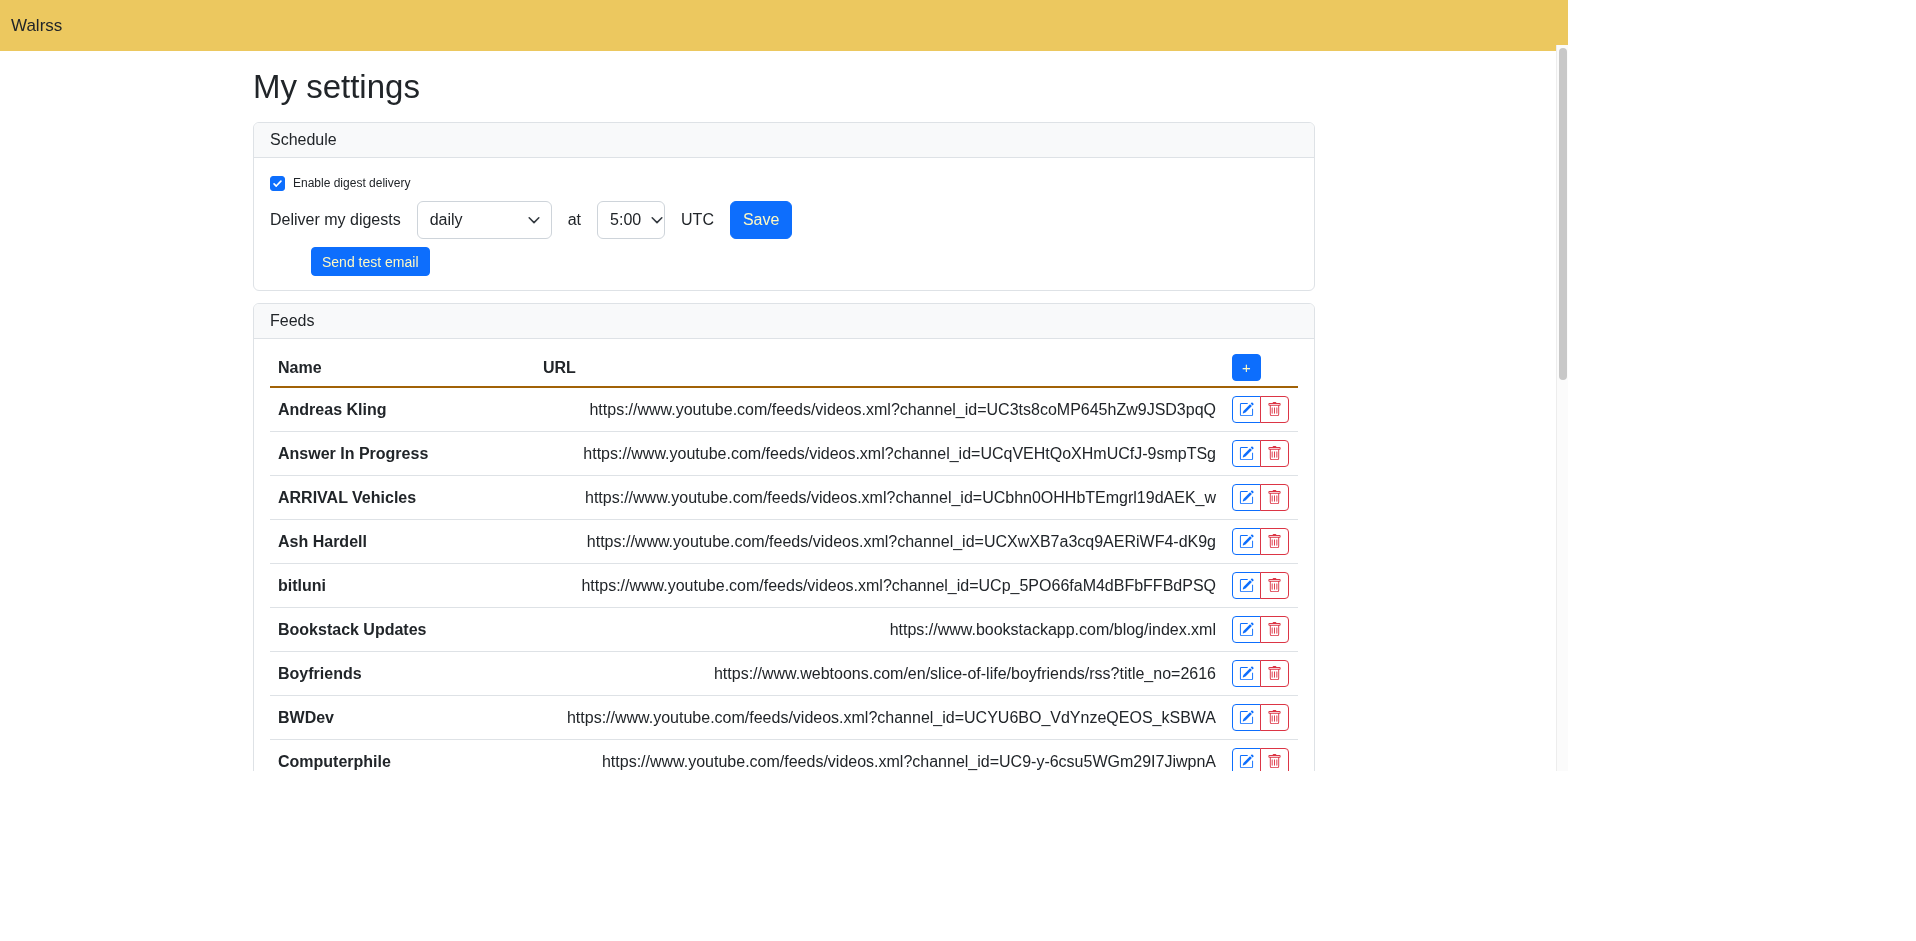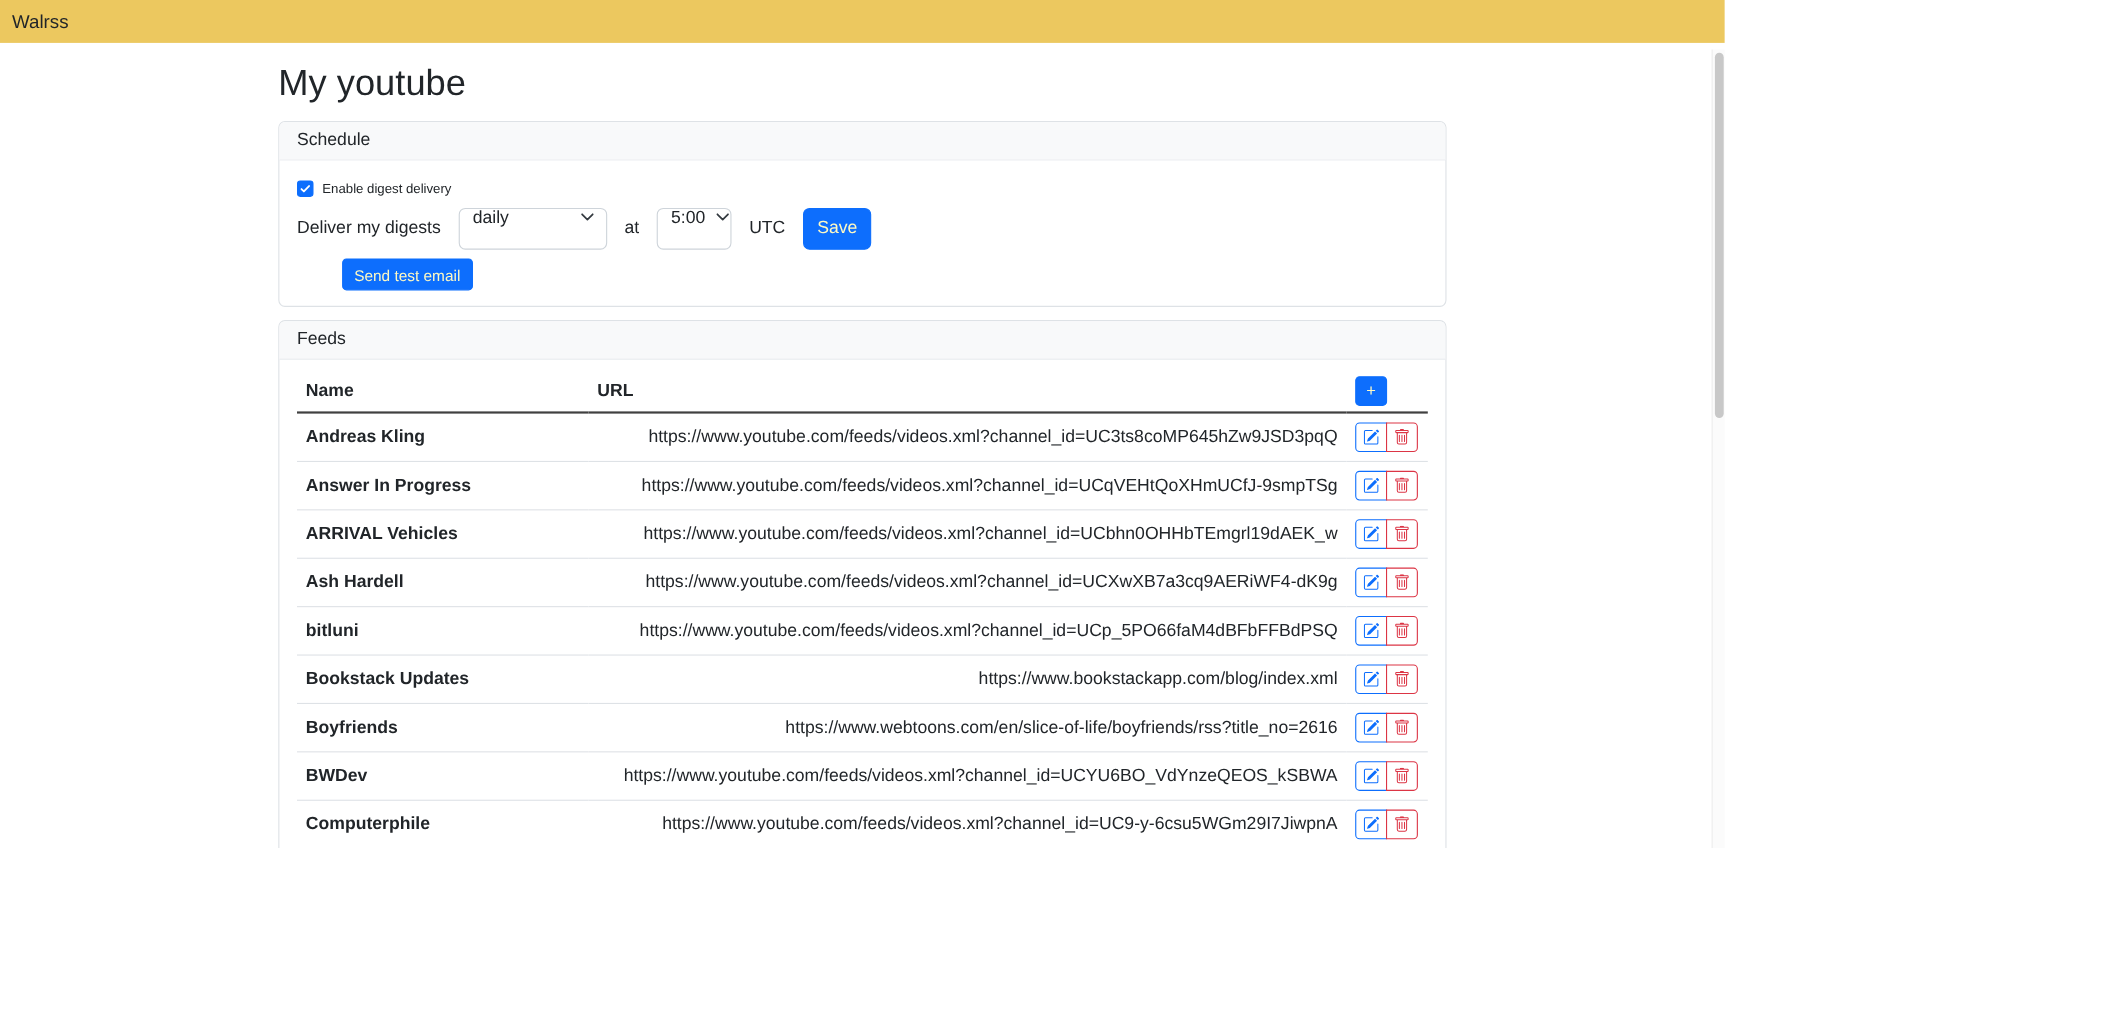--- a/index.html
+++ b/index.html
@@ -12,21 +12,21 @@
   }
 
   
   .window {
     position: absolute; top: 0; left: 0;
     width: 1568px; height: 771px;
     background: #fff; overflow: hidden;
   }
 
   .navbar {
-    height: 39px; background: #ecc85f;
+    height: 51px; background: #ecc85f;
     display: flex; align-items: center;
     padding: 0 11px;
   }
   .brand { font-size: 17px; color: #212529; cursor: pointer; }
 
   .content { width: 1062px; margin-left: 253px; }
 
   h1.page-title {
     font-size: 33px; font-weight: 500;
     margin: 17px 0 16px; color: #212529;
@@ -50,21 +50,21 @@
     width: 15px; height: 15px; border-radius: 3px;
     background: #0d6efd; border: 1px solid #0d6efd;
     display: inline-flex; align-items: center; justify-content: center;
     cursor: pointer; flex: none;
   }
   .check-label { font-size: 12px; cursor: pointer; }
 
   .controls-row { display: flex; align-items: center; gap: 16px; margin-top: 6px; height: 38px; }
   .lbl { font-size: 16px; white-space: nowrap; }
   .select {
-    display: inline-flex; align-items: flex-start; justify-content: space-between;
+    display: inline-flex; align-items: center; justify-content: space-between;
     height: 38px; border: 1px solid #ced4da; border-radius: 6px;
     padding: 0 10px 0 12px; font-size: 16px; background: #fff;
     cursor: pointer; white-space: nowrap;
   }
   .select.freq { width: 135px; }
   .select.time { width: 68px; padding-right: 0; }
   .select svg { flex: none; margin-left: 6px; }
 
   .btn {
     border: 1px solid #0d6efd; border-radius: 6px;
@@ -75,21 +75,21 @@
   .btn-sm {
     height: 29px; font-size: 14px; padding: 0 10px;
     border-radius: 4px;
   }
   .test-row { margin-top: 8px; padding-left: 41px; }
 
   
   table.feeds-table { width: 100%; border-collapse: collapse; font-size: 16px; }
   .feeds-table th {
     text-align: left; font-weight: bold;
-    padding: 6px 8px 9px; border-bottom: 2px solid #404040;
+    padding: 6px 8px 9px; border-bottom: 2px solid #a16207;
   }
   .feeds-table th.col-name { width: 265px; }
   .feeds-table th.col-actions { width: 74px; padding: 2px 8px 5px; }
   .feeds-table td { padding: 8px; border-bottom: 1px solid #dee2e6; vertical-align: middle; }
   td.cell-name { font-weight: bold; }
   td.cell-url { color: #212529; text-align: right; }
   td.cell-actions { width: 74px; white-space: nowrap; }
 
   .btn-add {
     width: 29px; height: 27px; padding: 0;
@@ -123,21 +123,21 @@
 <body>
 
 <div class="window">
 
   <nav class="navbar">
     <span class="brand">Walrss</span>
   </nav>
 
   <div class="content">
 
-    <h1 class="page-title">My youtube</h1>
+    <h1 class="page-title">My settings</h1>
 
     <section class="card">
       <div class="card-header">Schedule</div>
       <div class="card-body">
 
         <div class="check-row">
           <span class="checkbox">
             <svg width="11" height="11" viewBox="0 0 16 16" fill="none">
               <path d="M3 8.5l3.2 3.2L13 4.5" stroke="#ffffff" stroke-width="2.4" stroke-linecap="round" stroke-linejoin="round"></path>
             </svg>

